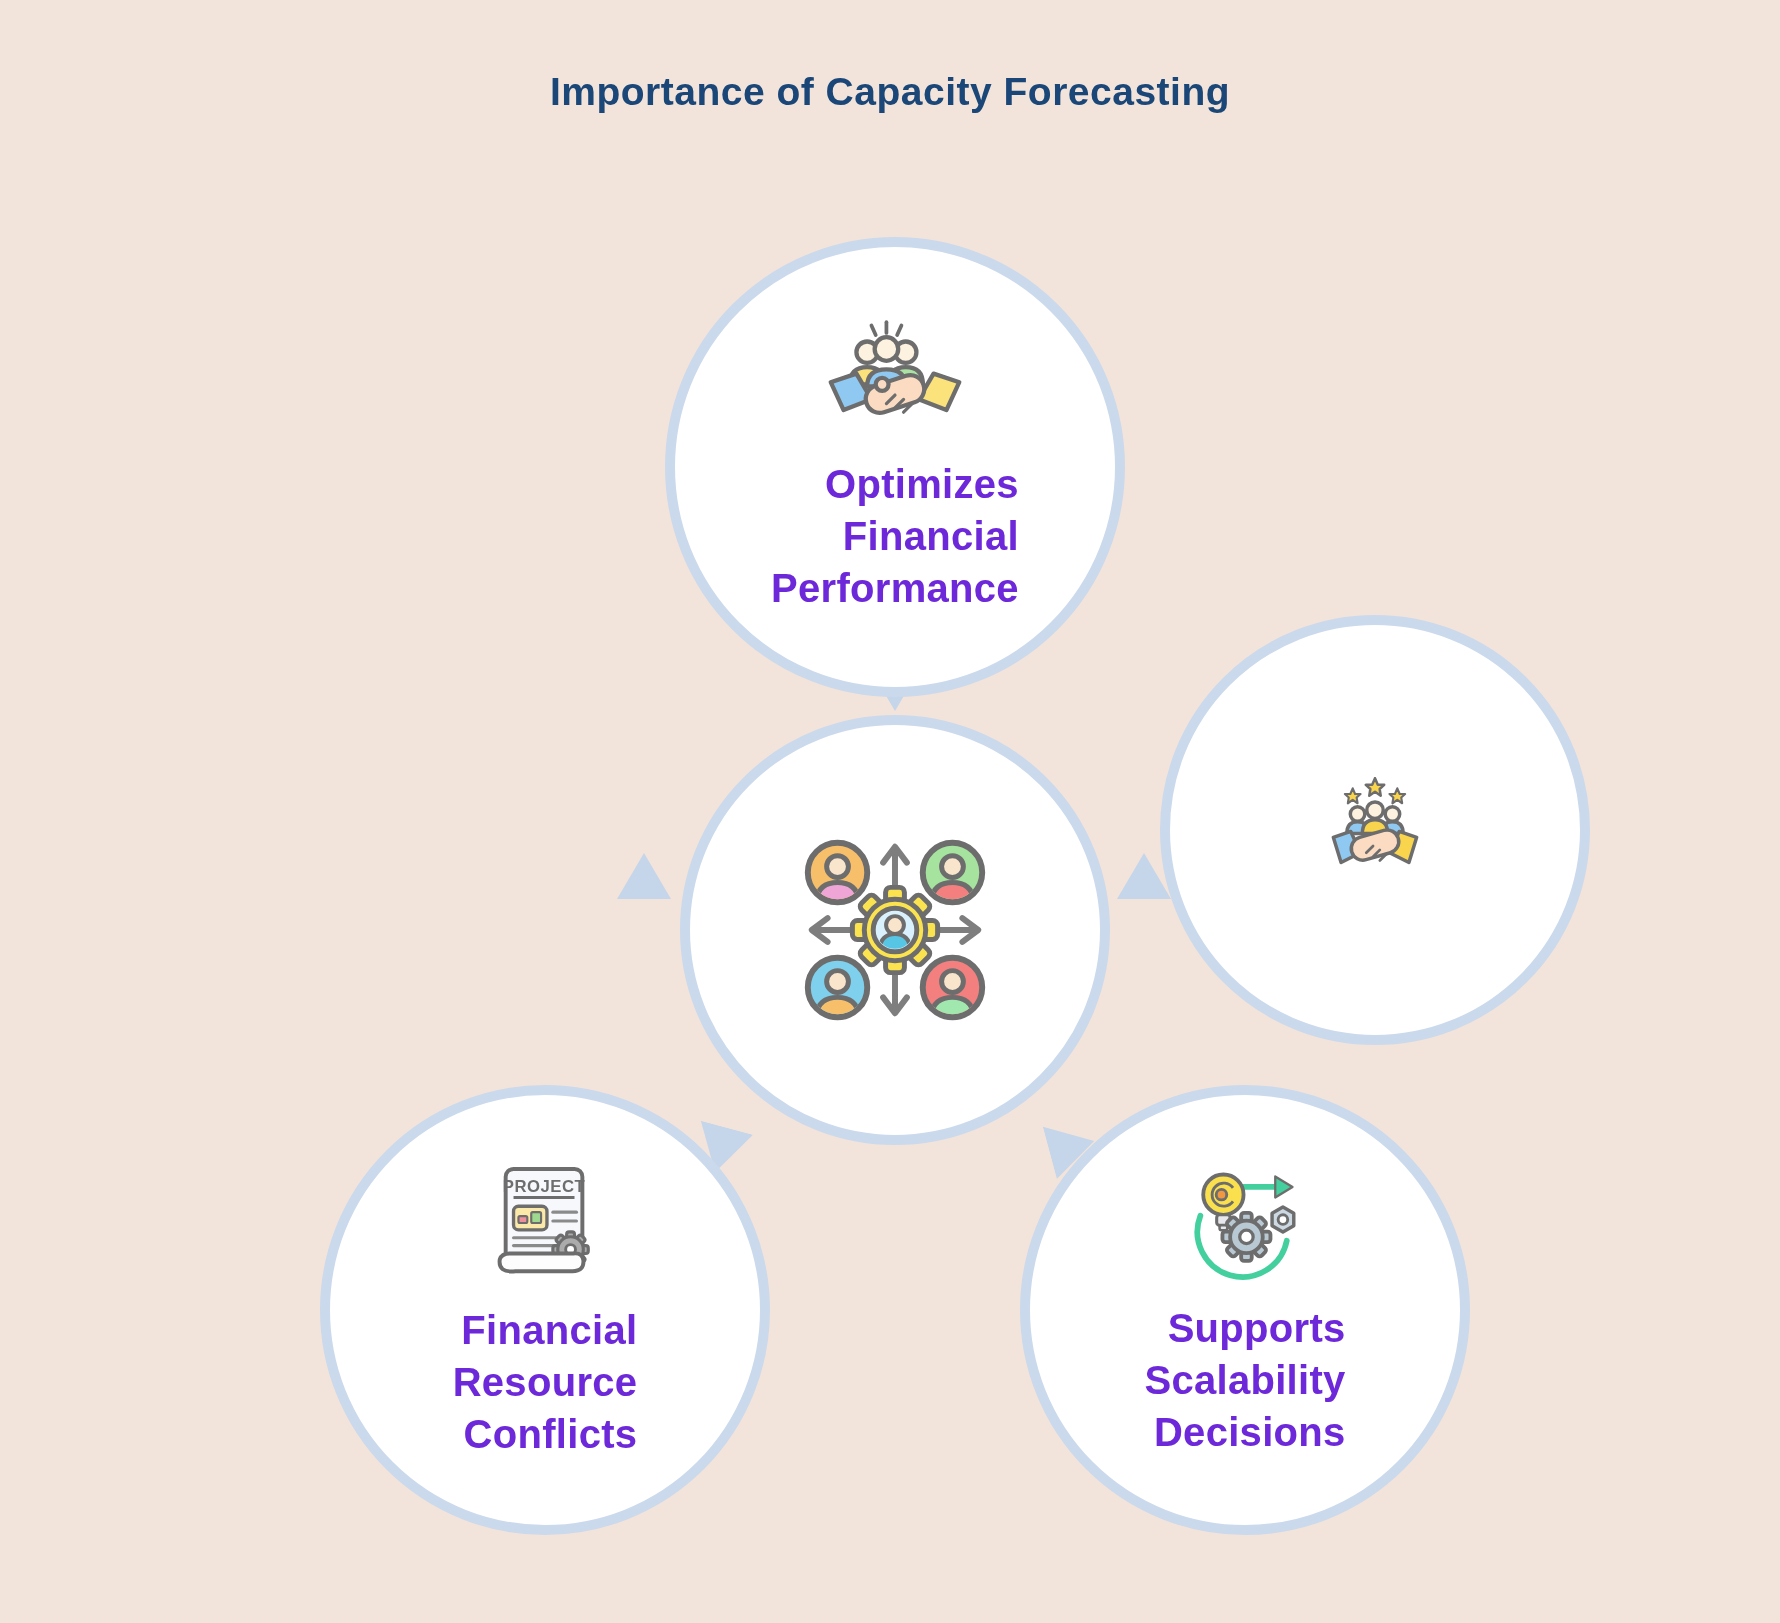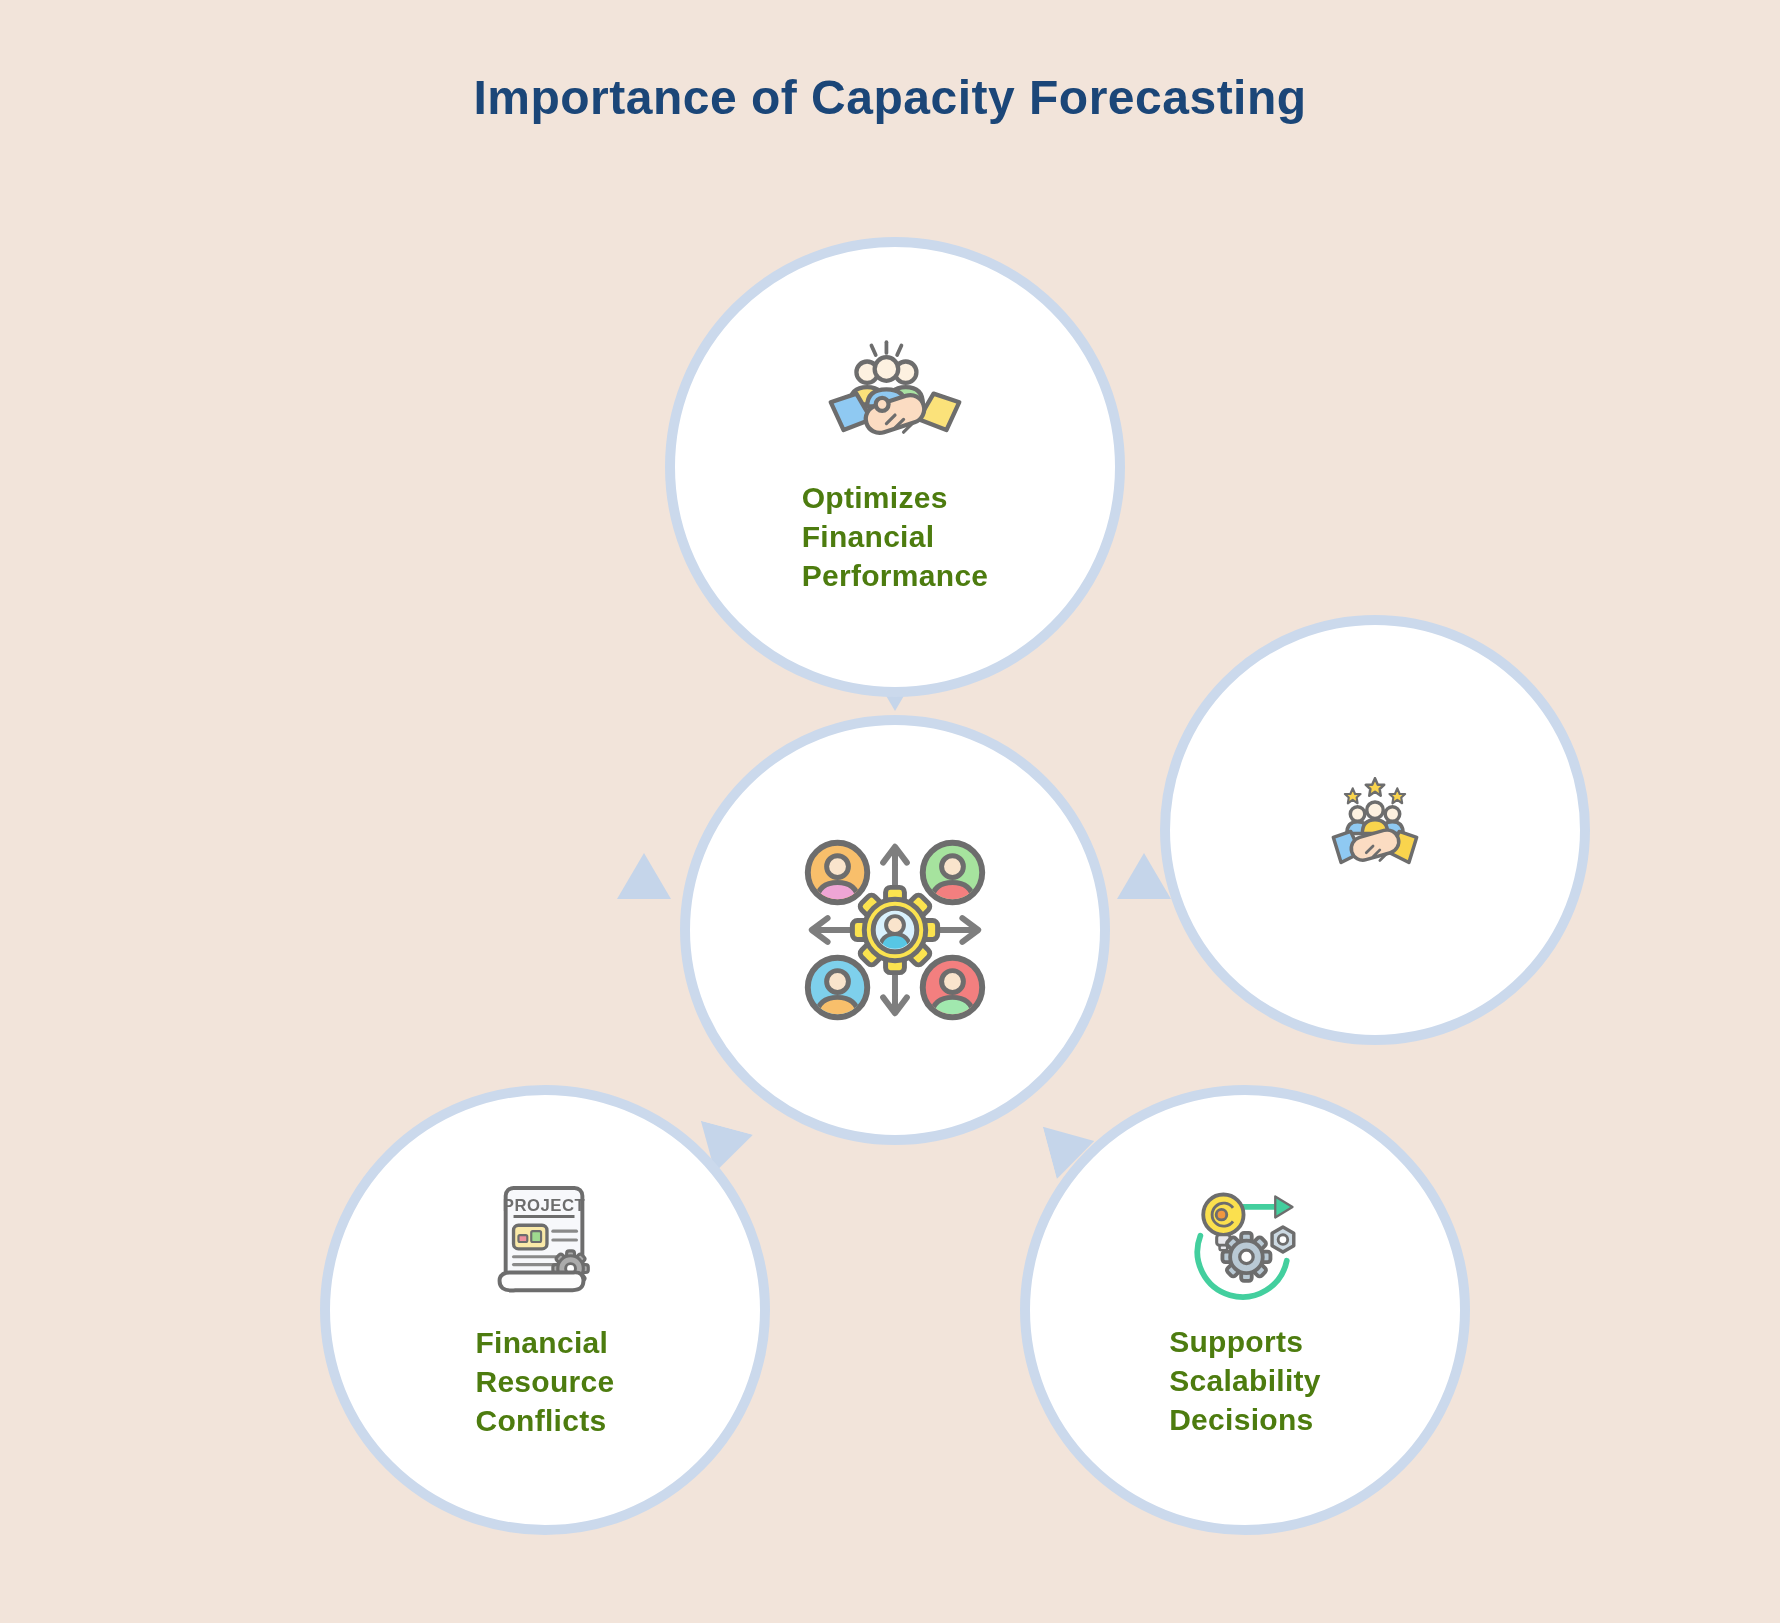--- a/index.html
+++ b/index.html
@@ -12,43 +12,43 @@
     width:1780px;
     height:1623px;
     background:#f2e4da;
     overflow:hidden;
   }
   .title{
     position:absolute;
     left:0; top:70px;
     width:100%;
     text-align:center;
-    font-size:48px;
+    font-size:39px;
     font-weight:700;
     letter-spacing:0.5px;
     color:#1b4678;
   }
   .node{
     position:absolute;
     box-sizing:border-box;
     background:#ffffff;
     border:10px solid #cbd9ec;
     border-radius:50%;
     display:flex;
     flex-direction:column;
     align-items:center;
     justify-content:center;
     gap:20px;
   }
   .node .label{
-    color:#4d7c0f;
-    font-size:30px;
+    color:#6d28d9;
+    font-size:40px;
     font-weight:600;
     line-height:1.3;
-    text-align:left;
+    text-align:right;
     white-space:pre-line;
     letter-spacing:0.3px;
   }
   .node-top{left:665px;top:237px;width:460px;height:460px;}
   .node-left{left:200px;top:615px;width:430px;height:430px;}
   .node-right{left:1160px;top:615px;width:430px;height:430px;}
   .node-bottom-left{left:320px;top:1085px;width:450px;height:450px;}
   .node-bottom-right{left:1020px;top:1085px;width:450px;height:450px;}
   .node-center{left:680px;top:715px;width:430px;height:430px;}
   .tri{

